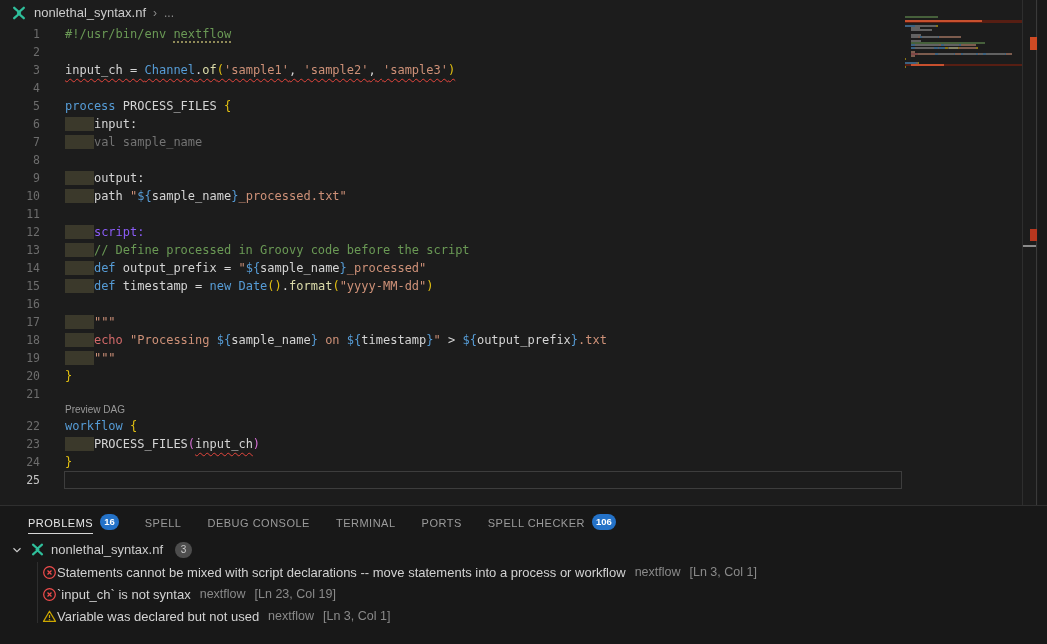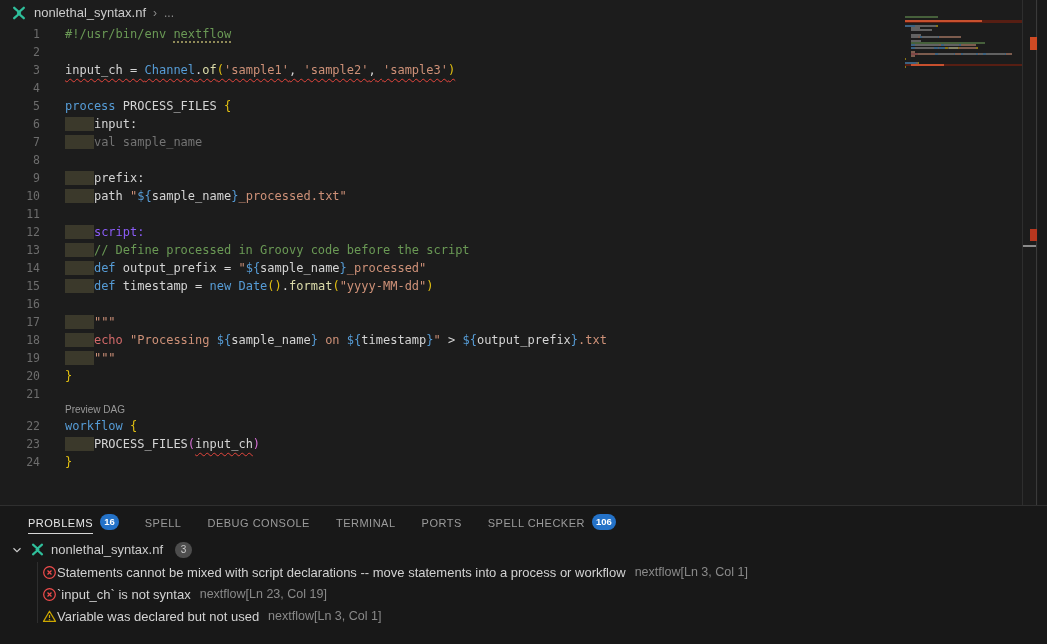--- a/index.html
+++ b/index.html
@@ -48,21 +48,21 @@
   .tree{position:relative;}
   .tree-guide{position:absolute;left:37px;top:24px;bottom:4px;width:1px;background:#2e2e2e;}
   .tree-header{height:23px;display:flex;align-items:center;gap:6px;padding-left:10px;
                font-size:13px;color:#cccccc;}
   .count-badge{background:#4d4d4d;color:#c9c9c9;font-size:10px;border-radius:9px;
                min-width:17px;height:16px;line-height:16px;text-align:center;margin-left:6px;}
   .problem-row{height:22px;display:flex;align-items:center;padding-left:42px;
                font-size:13px;color:#d2d2d2;}
   .problem-row .msg{}
   .problem-row .src{margin-left:9px;color:#8a8a8a;font-size:12.5px;}
-  .problem-row .loc{color:#8a8a8a;font-size:12.5px;}
+  .problem-row .loc{margin-left:9px;color:#8a8a8a;font-size:12.5px;}
   svg{display:block;}
 </style>
 </head>
 <body>
 
 <div class="editor">
   <div class="breadcrumb">
     <span>
       <svg width="16" height="16" viewBox="0 0 16 16">
         <path d="M3.2 2.8 L9 8 L3.2 13.2" fill="none" stroke="#2fbf9b" stroke-width="2.3" stroke-linecap="round" stroke-linejoin="round"></path>
@@ -101,21 +101,21 @@
       <div class="code-row">
         <span class="gutter">7</span>
         <span class="lc"><span class="ib">    </span><span style="color: #737373;">val sample_name</span></span>
       </div>
       <div class="code-row">
         <span class="gutter">8</span>
         <span class="lc"></span>
       </div>
       <div class="code-row">
         <span class="gutter">9</span>
-        <span class="lc"><span class="ib">    </span><span style="color: rgb(212, 212, 212);">prefix:</span></span>
+        <span class="lc"><span class="ib">    </span><span style="color: rgb(212, 212, 212);">output:</span></span>
       </div>
       <div class="code-row">
         <span class="gutter">10</span>
         <span class="lc"><span class="ib">    </span><span style="color: rgb(212, 212, 212);">path </span><span style="color: rgb(206, 145, 120);">"</span><span style="color: rgb(86, 156, 214);">${</span><span style="color: rgb(212, 212, 212);">sample_name</span><span style="color: rgb(86, 156, 214);">}</span><span style="color: rgb(206, 145, 120);">_processed.txt"</span></span>
       </div>
       <div class="code-row">
         <span class="gutter">11</span>
         <span class="lc"></span>
       </div>
       <div class="code-row">
@@ -163,20 +163,25 @@
         <span class="gutter">22</span>
         <span class="lc"><span style="color: rgb(86, 156, 214);">workflow</span><span style="color: rgb(212, 212, 212);"> </span><span style="color: rgb(226, 192, 17);">{</span></span>
       </div>
       <div class="code-row">
         <span class="gutter">23</span>
         <span class="lc"><span class="ib">    </span><span style="color: rgb(212, 212, 212);">PROCESS_FILES</span><span style="color: rgb(214, 112, 214);">(</span><span class="sqline" style="color: rgb(212, 212, 212);">input_ch</span><span style="color: rgb(214, 112, 214);">)</span></span>
       </div>
       <div class="code-row">
         <span class="gutter">24</span>
         <span class="lc"><span style="color: rgb(226, 192, 17);">}</span></span>
+      </div>
+      <div class="code-row">
+        <span class="gutter cur">25</span>
+        <span class="lc"></span>
+        <div class="curline"></div>
       </div>
     </div>
   <div id="minimap">
       <div class="mm-row"><span class="mm-seg" style="width: 21.3px; background: rgb(106, 153, 85);"></span><span class="mm-seg" style="width: 11.36px; background: rgb(106, 153, 85);"></span></div>
       <div class="mm-row"></div>
       <div class="mm-row err"><span class="mm-seg" style="width: 15.62px; background: rgb(200, 80, 46);"></span><span class="mm-seg" style="width: 9.94px; background: rgb(200, 80, 46);"></span><span class="mm-seg" style="width: 1.42px; background: rgb(200, 80, 46);"></span><span class="mm-seg" style="width: 2.84px; background: rgb(200, 80, 46);"></span><span class="mm-seg" style="width: 1.42px; background: rgb(200, 80, 46);"></span><span class="mm-seg" style="width: 12.78px; background: rgb(200, 80, 46);"></span><span class="mm-seg" style="width: 2.84px; background: rgb(200, 80, 46);"></span><span class="mm-seg" style="width: 12.78px; background: rgb(200, 80, 46);"></span><span class="mm-seg" style="width: 2.84px; background: rgb(200, 80, 46);"></span><span class="mm-seg" style="width: 12.78px; background: rgb(200, 80, 46);"></span><span class="mm-seg" style="width: 1.42px; background: rgb(200, 80, 46);"></span></div>
       <div class="mm-row"></div>
       <div class="mm-row"><span class="mm-seg" style="width: 9.94px; background: rgb(86, 156, 214);"></span><span class="mm-seg" style="width: 21.3px; background: rgb(154, 154, 154);"></span><span class="mm-seg" style="width: 1.42px; background: rgb(226, 192, 17);"></span></div>
       <div class="mm-row"><span class="mm-seg" style="width: 6px; opacity: 0;"></span><span class="mm-seg" style="width: 8.52px; background: rgb(154, 154, 154);"></span></div>
       <div class="mm-row"><span class="mm-seg" style="width: 6px; opacity: 0;"></span><span class="mm-seg" style="width: 21.3px; background: rgb(154, 154, 154);"></span></div>

